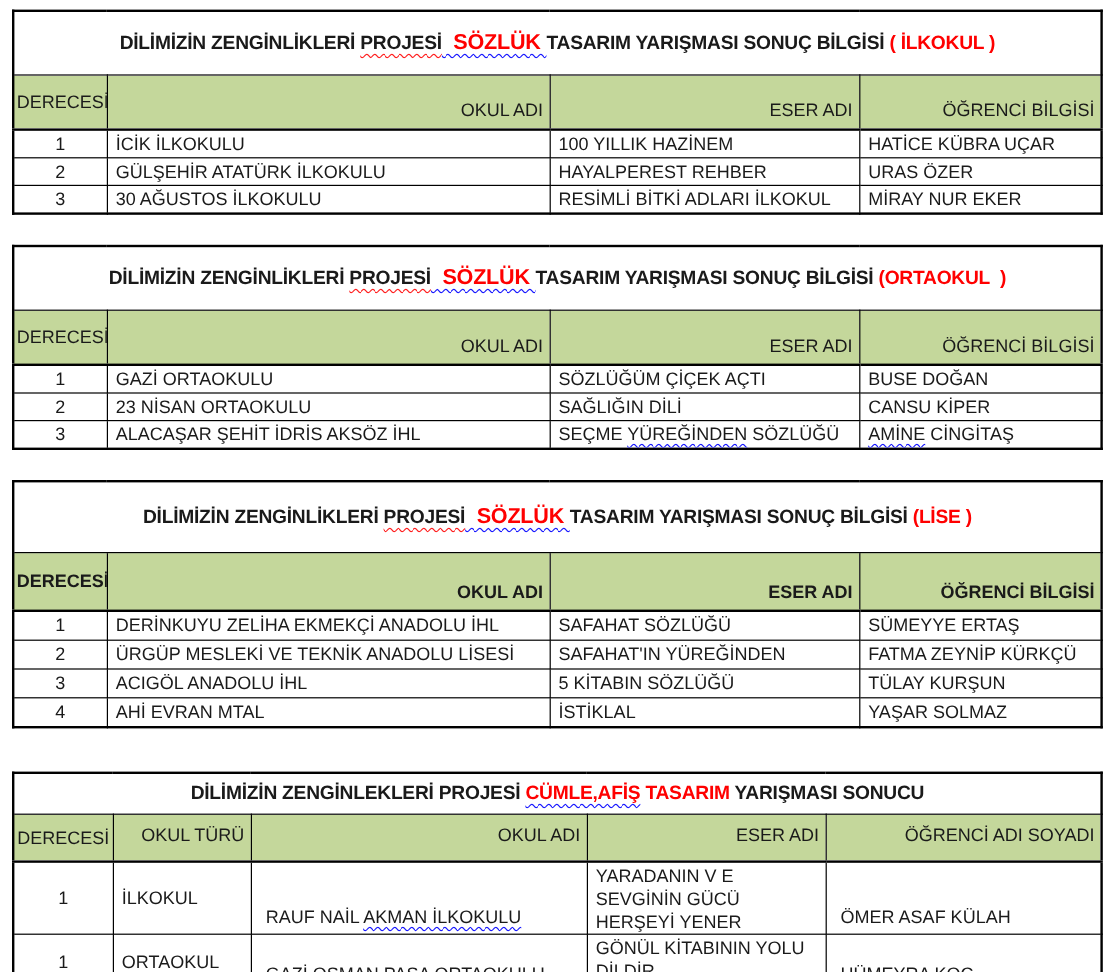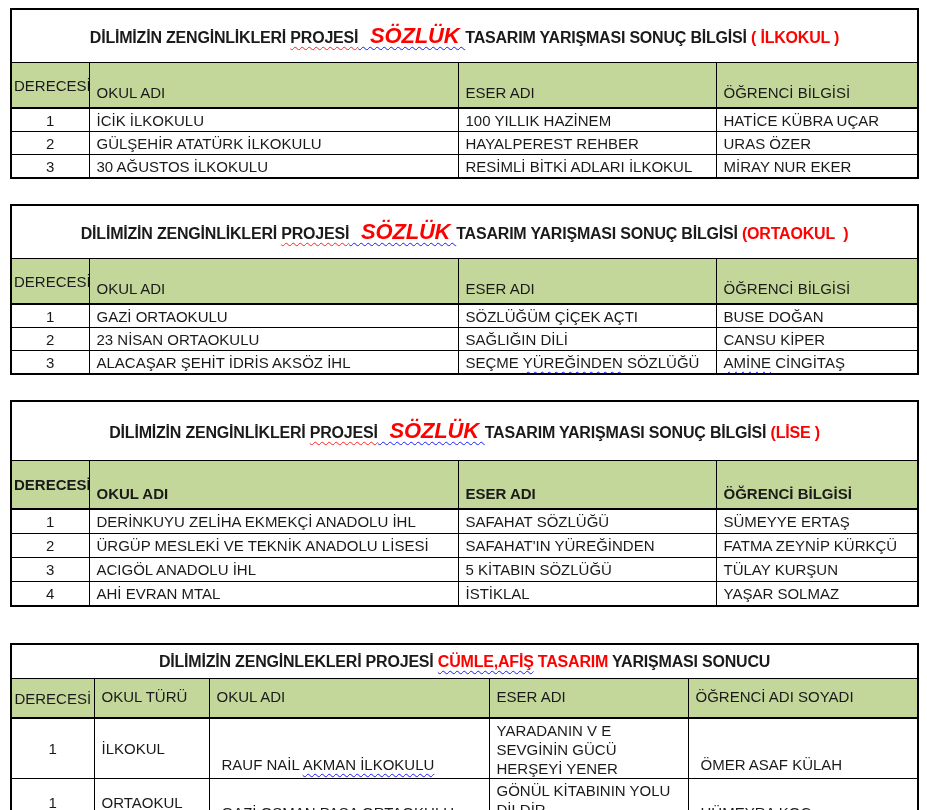--- a/index.html
+++ b/index.html
@@ -3,33 +3,33 @@
 <meta charset="utf-8">
 <style>
   html,body{margin:0;padding:0;background:#ffffff;}
   body{width:927px;height:810px;overflow:hidden;font-family:"Liberation Sans",sans-serif;color:#1a1a1a;}
   .page{padding:8px 10px 0 10px;}
   table{border-collapse:collapse;table-layout:fixed;width:907px;border:2px solid #000;background:#fff;}
   td{border:1px solid #000;overflow:hidden;}
   .title-cell{height:52px;text-align:center;vertical-align:middle;font-weight:bold;font-size:16px;letter-spacing:-0.2px;padding:0 4px;}
   .t3 .title-cell{height:58px;}
   .t4 .title-cell{height:33px;}
-  .hdr td{background:#c4d79b;height:37px;font-size:15px;text-align:left;vertical-align:bottom;padding:2px 5px 5px 7px;border-bottom:2px solid #000;}
+  .hdr td{background:#c4d79b;height:37px;font-size:15px;text-align:right;vertical-align:bottom;padding:2px 5px 5px 7px;border-bottom:2px solid #000;}
   .hdr td.derece{text-align:center;vertical-align:middle;padding:2px;}
   .t3 .hdr td{height:40px;font-weight:bold;}
   .t4 .hdr td{height:31px;vertical-align:middle;}
   tbody td{font-size:15px;padding:0 5px 0 7px;vertical-align:middle;height:22px;line-height:19px;}
   .t3 tbody td{height:23px;}
   td.derece{text-align:center;padding:0 2px;}
   .t4 tbody tr.r1 td{height:40px;}
   .t4 tbody tr.r2 td{height:43px;}
   .t4 td.va-top{vertical-align:top;padding-top:2px;margin-left:36px;}
   .t4 td.va-bottom{vertical-align:bottom;padding-bottom:4px;padding-left:12px;}
   .red{color:#ff0000;}
-  .sozluk{font-size:22px;font-style:italic;}
+  .sozluk{font-size:18px;}
   .wavy-blue{text-decoration-line:underline;text-decoration-style:wavy;text-decoration-color:#1a1aff;text-decoration-thickness:1px;text-underline-offset:3px;}
   .wavy-red{text-decoration-line:underline;text-decoration-style:wavy;text-decoration-color:#ff2020;text-decoration-thickness:1px;text-underline-offset:3px;}
   .pre{white-space:pre-wrap;}
   .gap{height:25px;}
   .gap-lg{height:36px;}
 </style>
 </head>
 <body>
 
 <div class="page">

